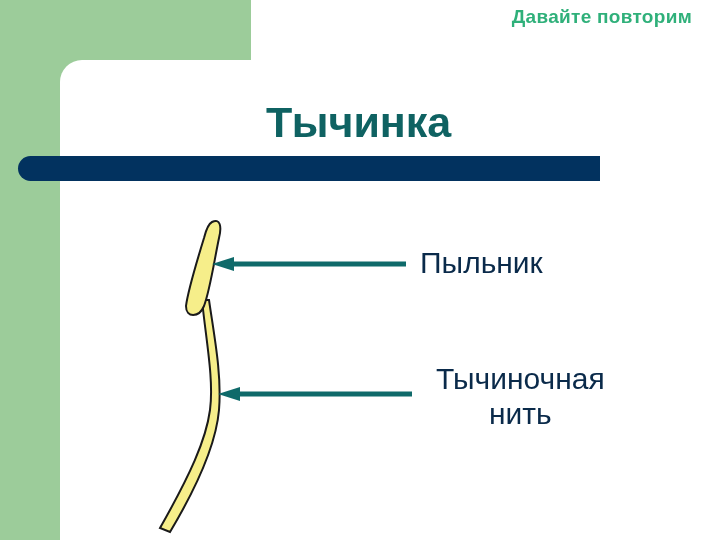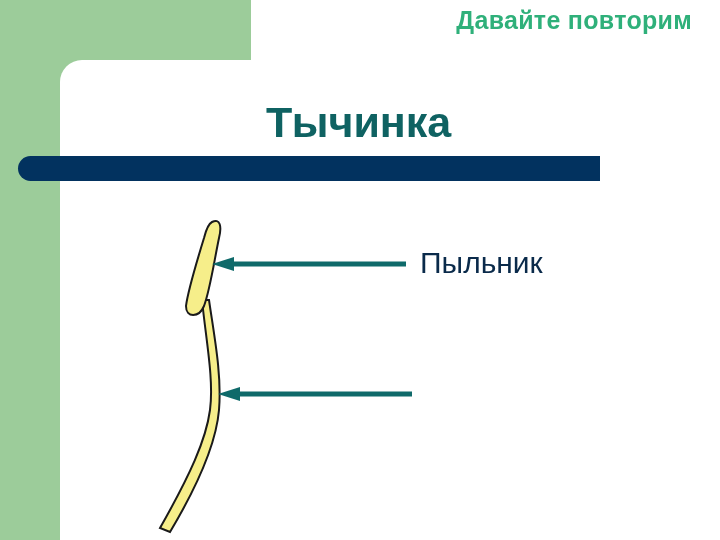--- a/index.html
+++ b/index.html
@@ -1,19 +1,19 @@
 <!DOCTYPE html>
 <html><head>
 <meta charset="utf-8">
 <style>
   html, body { margin:0; padding:0; }
   body { width:720px; height:540px; position:relative; overflow:hidden; background:#9ccc9a; font-family:"Liberation Sans", sans-serif; }
   .top-white { position:absolute; left:251px; top:0; width:469px; height:62px; background:#ffffff; }
   .panel { position:absolute; left:60px; top:60px; width:660px; height:480px; background:#ffffff; border-top-left-radius:22px; }
-  .header-label { position:absolute; right:28px; top:6px; font-size:25px; font-weight:bold; color:#2fb07a; letter-spacing:0.3px; }
+  .header-label { position:absolute; right:28px; top:6px; font-size:19px; font-weight:bold; color:#2fb07a; letter-spacing:0.3px; }
   .title { position:absolute; left:266px; top:98px; font-size:43px; font-weight:bold; color:#0f6262; }
   .title-bar { position:absolute; left:18px; top:156px; width:582px; height:25px; background:#02325f; border-top-left-radius:13px; border-bottom-left-radius:13px; }
   .label { position:absolute; font-size:30px; color:#0a2a4a; line-height:1.15; text-align:center; }
   .label-anther { left:420px; top:246px; }
   .label-filament { left:436px; top:362px; }
   svg.drawing { position:absolute; left:0; top:0; }
 </style>
 </head>
 <body>
 
@@ -35,13 +35,15 @@
     <polygon points="212,264 234,257 234,271" fill="#0f6a6a"></polygon>
   </g>
   <g>
     <line x1="412" y1="394" x2="234" y2="394" stroke="#0f6a6a" stroke-width="5"></line>
     <polygon points="218,394 240,387 240,401" fill="#0f6a6a"></polygon>
   </g>
 </svg>
 
 <div class="label label-anther">Пыльник</div>
 <div class="label label-filament">
+  <div>Тычиночная</div>
+  <div>нить</div>
 </div>
 
 </body></html>

